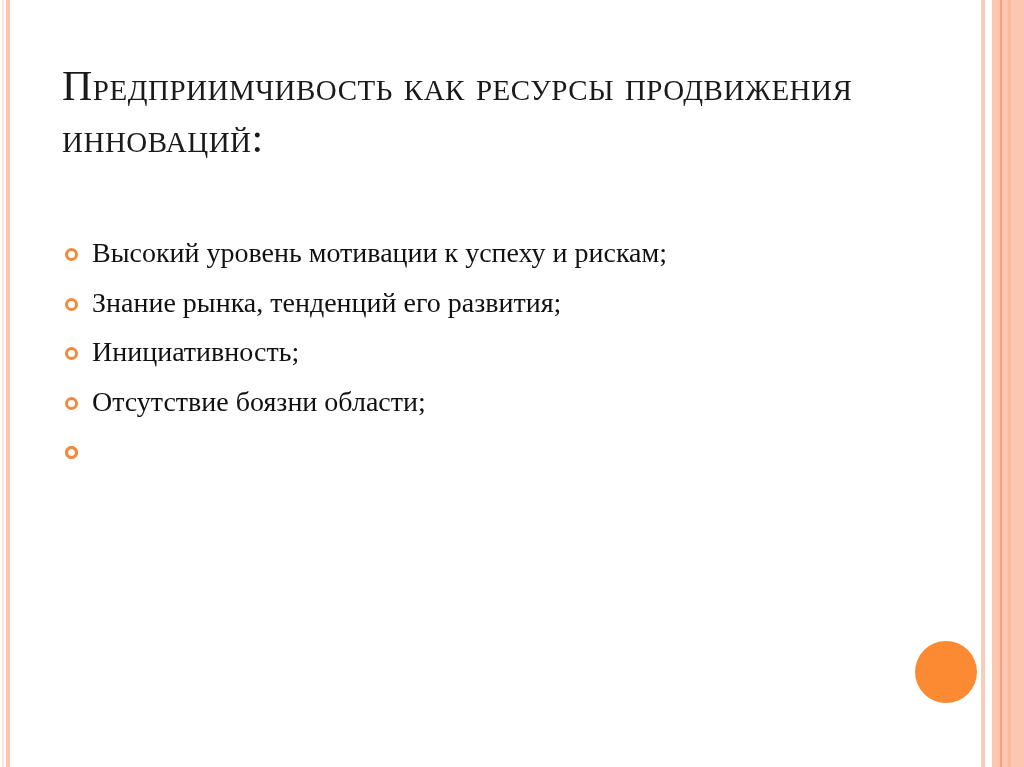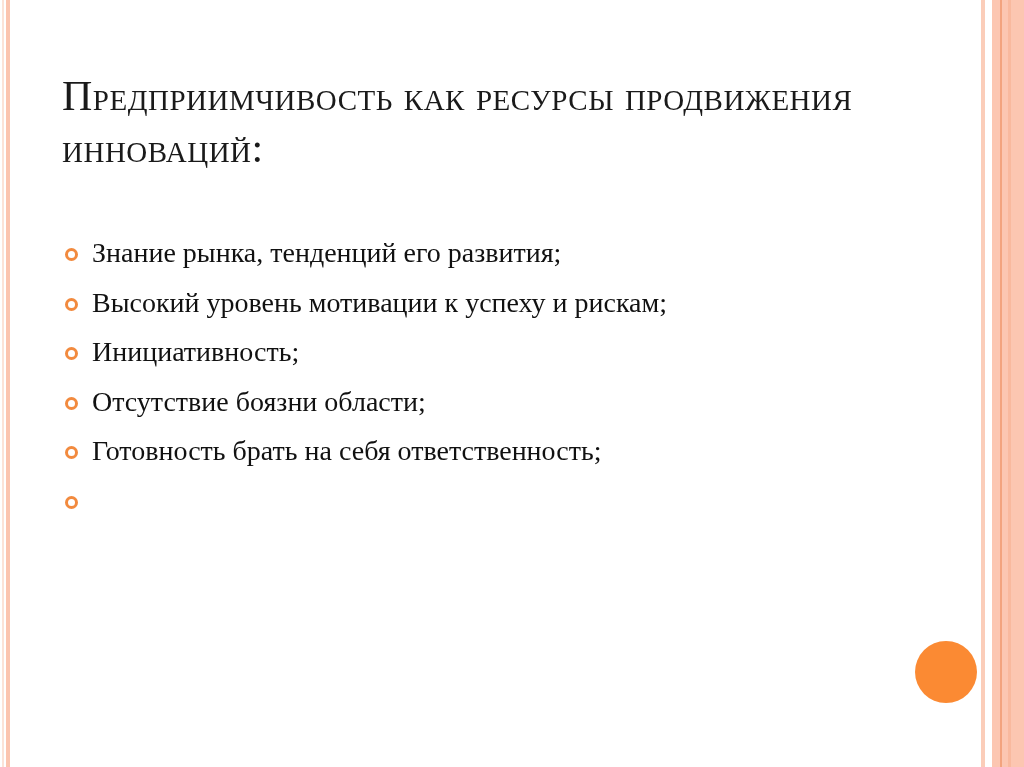--- a/index.html
+++ b/index.html
@@ -9,21 +9,21 @@
     font-family: "Liberation Serif", "DejaVu Serif", serif;
   }
   .stripe { position:absolute; top:0; bottom:0; }
   .l1 { left:2px; width:2px; background:#fbe3d8; }
   .l2 { left:6px; width:4px; background:#fbc5b0; }
   .r1 { left:981px; width:4px; background:#fbcdb9; }
   .r2 { left:992px; width:32px; background:#fcc6b1; }
   .r3 { left:1000px; width:2px; background:#f3a37e; }
   .r4 { left:1008px; width:3px; background:#f9b99e; }
   .title {
-    position:absolute; left:62px; top:70px; width:800px;
+    position:absolute; left:62px; top:60px; width:800px;
     font-size:42px; line-height:52px; color:#1a1a1a;
     font-variant: small-caps; letter-spacing:0.5px;
   }
   .list { position:absolute; left:64px; top:234px; width:800px; margin:0; padding:0; list-style:none; }
   .item { position:relative; padding-left:28px; font-size:28px; line-height:38.5px; color:#111; margin-bottom:11px; }
   .bullet {
     position:absolute; left:1px; top:14px; width:7px; height:7px;
     border:3px solid #f28a3e; border-radius:50%; box-sizing:content-box;
   }
   .circle {
@@ -37,21 +37,21 @@
 <div class="stripe l1"></div>
 <div class="stripe l2"></div>
 <div class="stripe r1"></div>
 <div class="stripe r2"></div>
 <div class="stripe r3"></div>
 <div class="stripe r4"></div>
 
 <div class="title">Предприимчивость как ресурсы продвижения инноваций:</div>
 
 <ul class="list">
+  <li class="item"><span class="bullet"></span><span>Высокий уровень мотивации к успеху и рискам;</span></li>
   <li class="item"><span class="bullet"></span><span>Знание рынка, тенденций его развития;</span></li>
-  <li class="item"><span class="bullet"></span><span>Высокий уровень мотивации к успеху и рискам;</span></li>
   <li class="item"><span class="bullet"></span><span>Инициативность;</span></li>
   <li class="item"><span class="bullet"></span><span>Отсутствие боязни области;</span></li>
-  <li class="item"><span class="bullet"></span><span>Готовность брать на себя ответственность;</span></li>
+  <li class="item"><span class="bullet"></span></li>
   <li class="item" style="width:770px"><span class="bullet"></span></li>
 </ul>
 
 <div class="circle"></div>
 
 </body></html>

